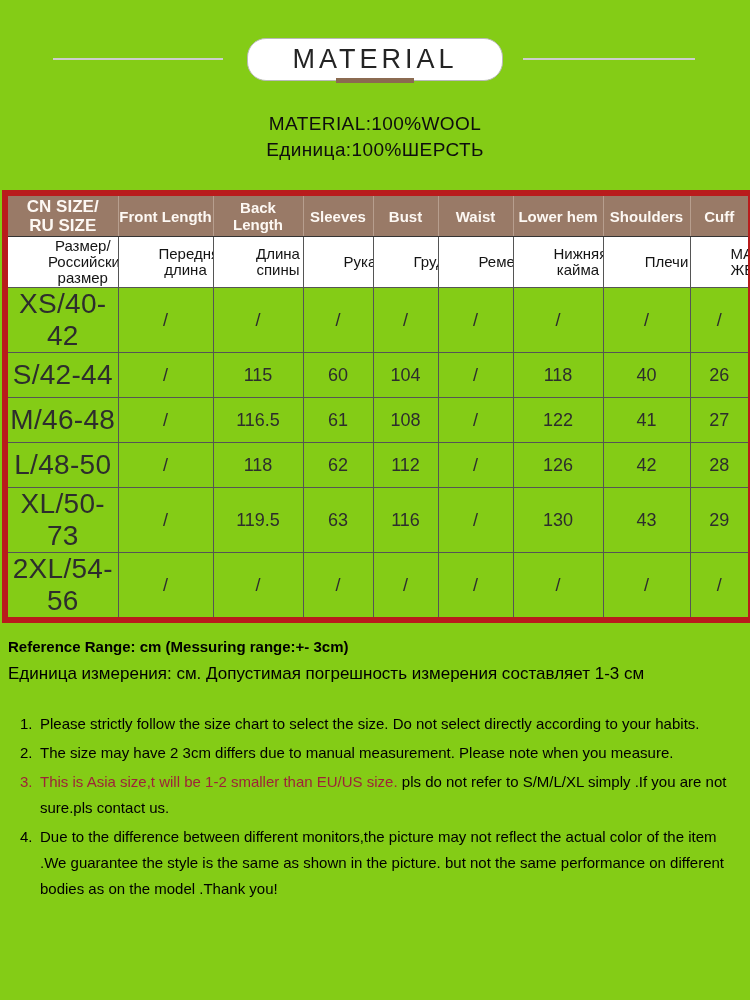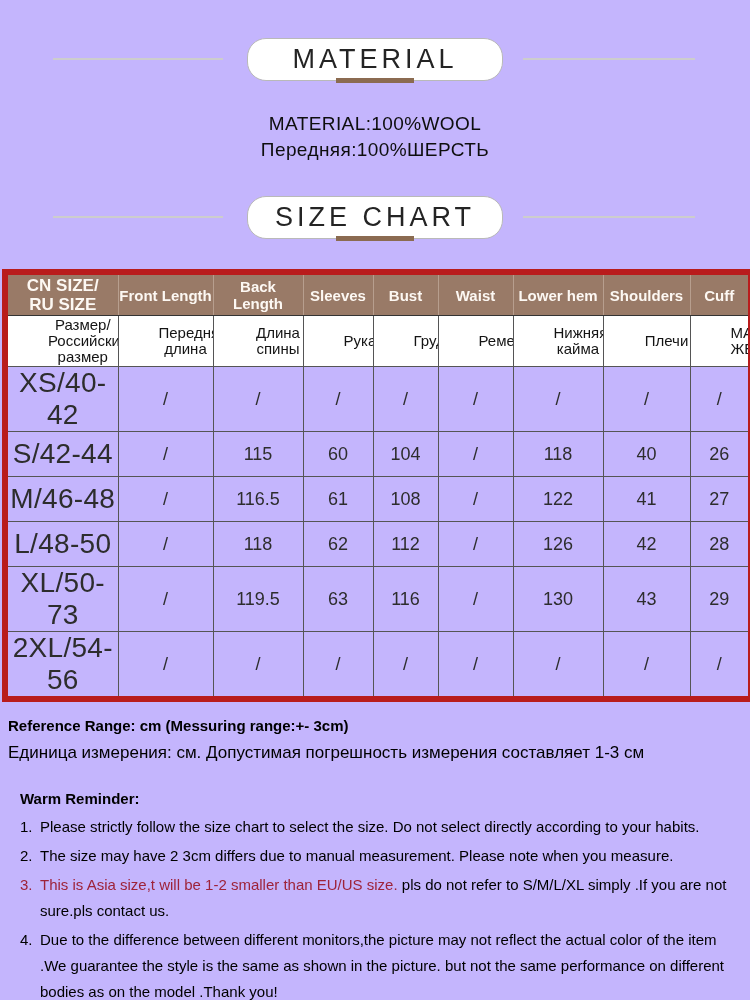--- a/index.html
+++ b/index.html
@@ -2,21 +2,21 @@
 <html style="--header-bg: #997a67; --accent: #8b6b51; --warning-red: #9e2339;"><head>
 <meta charset="utf-8">
 <style>
   :root{
     --header-bg:#997a67;
     --accent:#8b6b51;
     --warning-red:#9e2339;
   }
   html,body{margin:0;padding:0;background:#fff;}
   .page{
-    width:750px;height:1000px;background:#c4b5fd;position:relative;overflow:hidden;
+    width:750px;height:1000px;background:#84cc16;position:relative;overflow:hidden;
     font-family:"Liberation Sans","DejaVu Sans",sans-serif;color:#111;
   }
   
   .hdr-wrap{position:relative;width:750px;height:46px;}
   .hdr-wrap.material{margin-top:38px;}
   .hdr-wrap.sizechart{margin-top:33px;}
   .hdr-box{
     position:absolute;left:50%;transform:translateX(-50%);top:0;
     width:254px;height:41px;border:1px solid #b9b9b9;border-radius:19px;
     background:#fff;display:flex;align-items:center;justify-content:center;
@@ -67,31 +67,23 @@
     <span class="side-line left"></span>
     <div class="hdr-box">
       <span class="hdr-title">MATERIAL</span>
       <span class="hdr-bar"></span>
     </div>
     <span class="side-line right"></span>
   </div>
 
   <div class="material-text">
     <div>MATERIAL:100%WOOL</div>
-    <div>Передняя:100%ШЕРСТЬ</div>
-  </div>
-
-  <div class="hdr-wrap sizechart">
-    <span class="side-line left"></span>
-    <div class="hdr-box">
-      <span class="hdr-title">SIZE CHART</span>
-      <span class="hdr-bar"></span>
-    </div>
-    <span class="side-line right"></span>
-  </div>
+    <div>Единица:100%ШЕРСТЬ</div>
+  </div>
+
 
   <table class="size-chart">
     <colgroup id="chart-cols">
         <col style="width: 113px;">
         <col style="width: 95px;">
         <col style="width: 90px;">
         <col style="width: 70px;">
         <col style="width: 65px;">
         <col style="width: 75px;">
         <col style="width: 90px;">
@@ -198,21 +190,20 @@
         </tr>
       </tbody>
   </table>
 
   <div class="reference">
     <div class="ref-en">Reference Range: cm (Messuring range:+- 3cm)</div>
     <div class="ref-ru">Единица измерения: см. Допустимая погрешность измерения составляет 1-3 см</div>
   </div>
 
   <div class="reminder">
-    <div class="rem-title">Warm Reminder:</div>
     <div id="reminder-list">
         <div class="reminder-item"><span class="num">1.</span><span>Please strictly follow the size chart to select the size. Do not select directly according to your habits.</span></div>
         <div class="reminder-item"><span class="num">2.</span><span>The size may have 2 3cm differs due to manual measurement. Please note when you measure.</span></div>
         <div class="reminder-item"><span class="num red">3.</span><span class="red">This is Asia size,t will be 1-2 smaller than EU/US size.</span><span> pls do not refer to S/M/L/XL simply .If you are not sure.pls contact us.</span></div>
         <div class="reminder-item"><span class="num">4.</span><span>Due to the difference between different monitors,the picture may not reflect the actual color of the item .We guarantee the style is the same as shown in the picture. but not the same performance on different bodies as on the model .Thank you!</span></div>
       </div>
   </div>
 
 </div>
 

